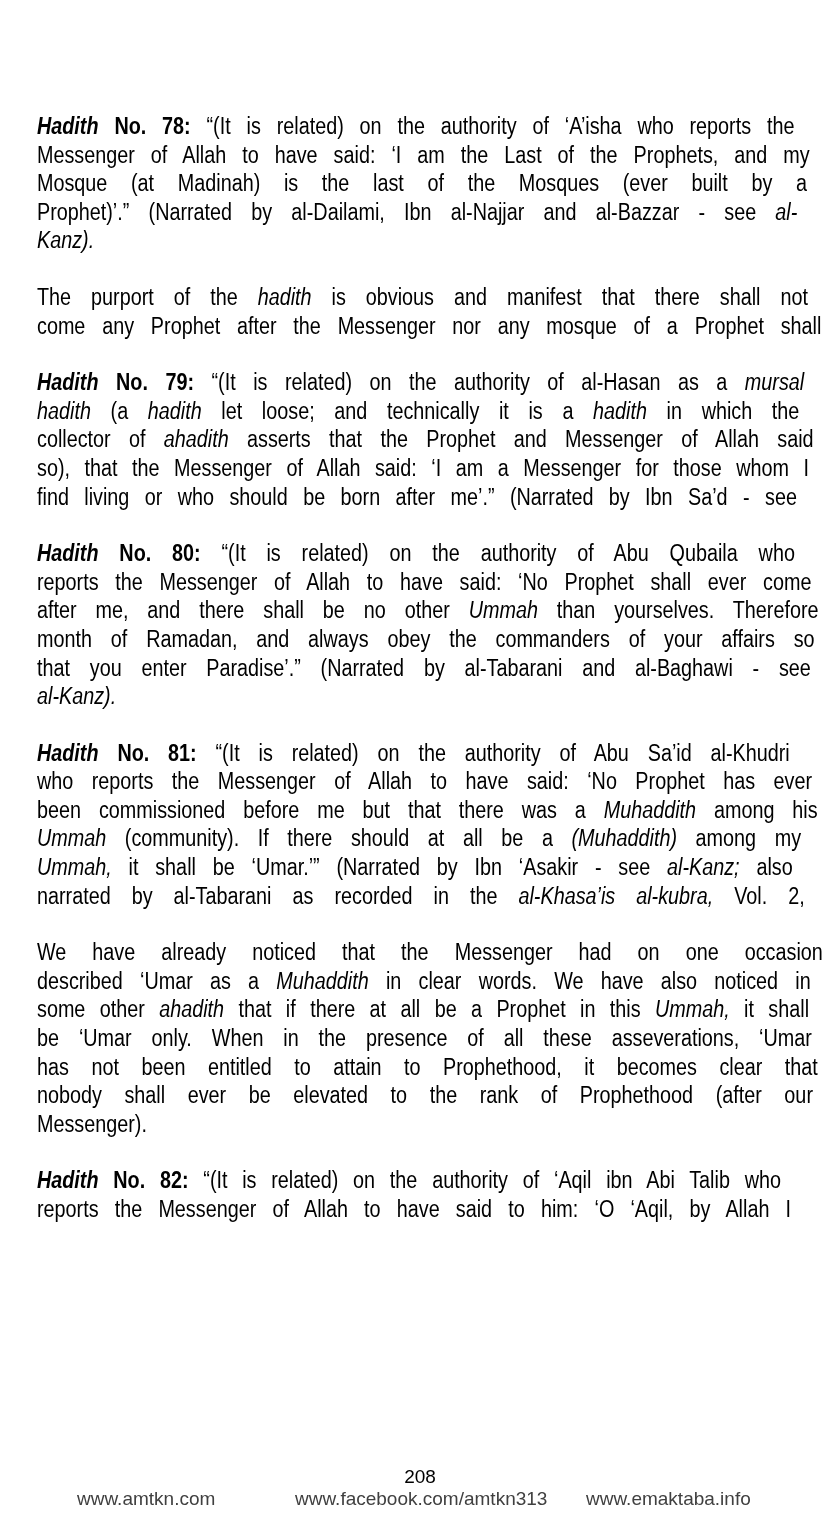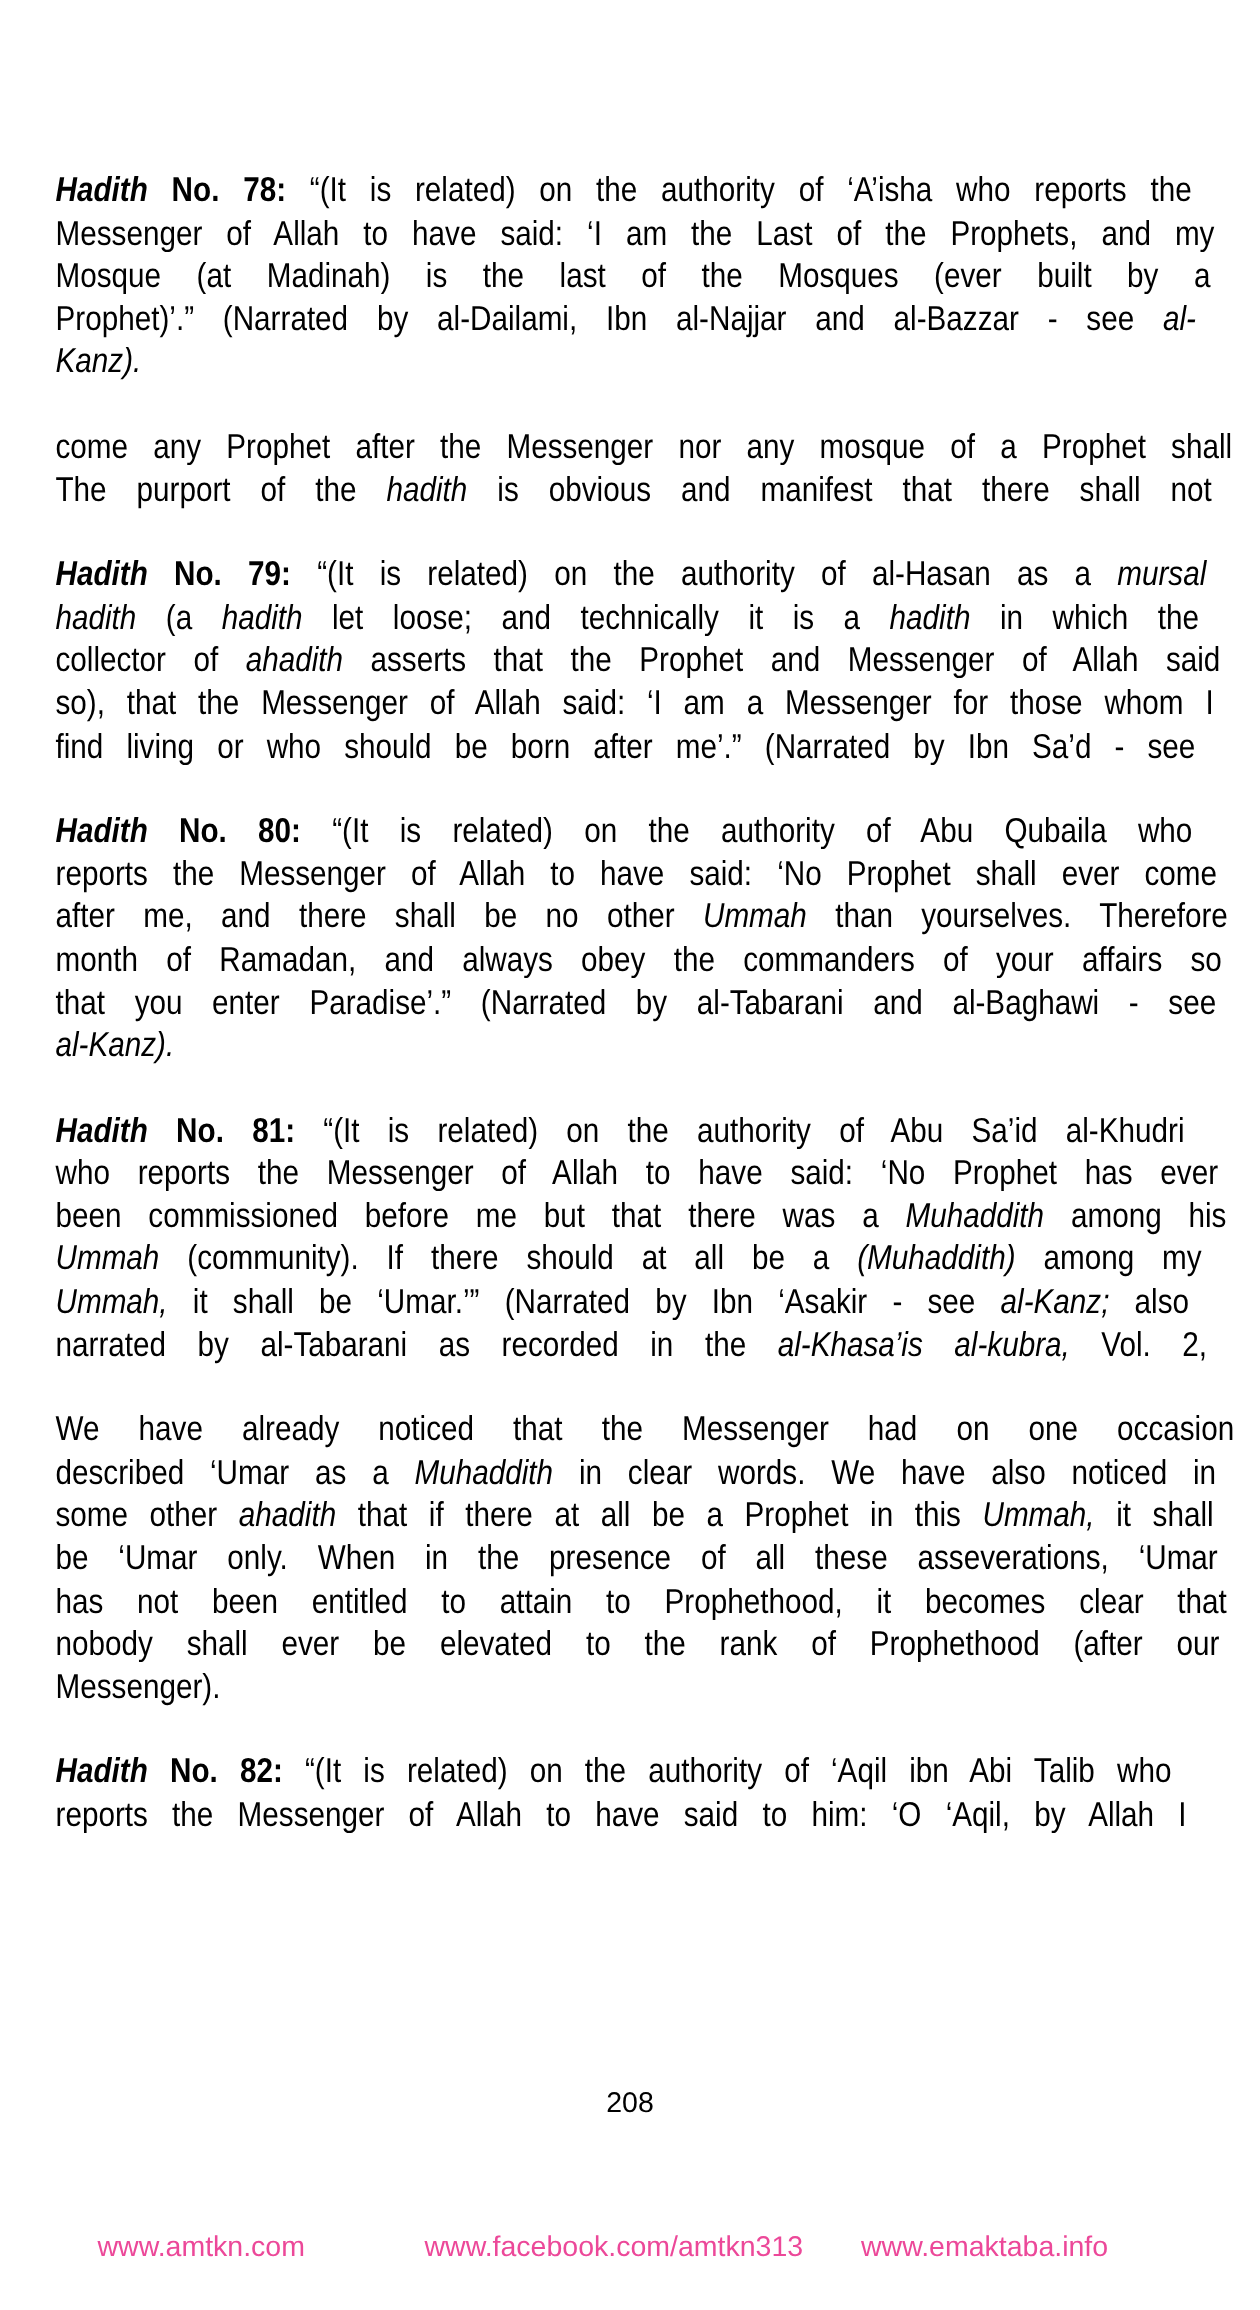--- a/index.html
+++ b/index.html
@@ -48,52 +48,53 @@
     }
     .footer {
       position: absolute;
       left: 0;
       width: 840px;
       font-family: "Liberation Sans", sans-serif;
       font-size: 19px;
       color: #000;
     }
     .page-number {
-      top: 1392px;
+      top: 1466px;
       text-align: center;
     }
     .footer-links {
       top: 1488px;
       height: 26px;
     }
     .footer-link {
       position: absolute;
       top: 0;
       white-space: nowrap;
-      color: #ec4899;
+      color: #404040;
       text-decoration: none;
+      margin-left: 12px;
     }
     .footer-link.l1 { left: 65px; }
     .footer-link.l2 { left: 283px; }
     .footer-link.l3 { left: 574px; }
   </style>
 </head>
 <body>
 
 <main class="page-body" id="page-body">
     <section class="para">
       <div class="line"><span class="line-inner" style="word-spacing: 12.0267px; transform: scaleX(0.86);"><span class="lbl">Hadith</span> <span class="num">No. 78:</span><span> “(It is related) on the authority of ‘A’isha who reports the</span></span></div>
       <div class="line"><span class="line-inner" style="word-spacing: 12.2101px; transform: scaleX(0.86);"><span>Messenger of Allah to have said: ‘I am the Last of the Prophets, and my</span></span></div>
       <div class="line"><span class="line-inner" style="word-spacing: 21.1292px; transform: scaleX(0.86);"><span>Mosque (at Madinah) is the last of the Mosques (ever built by a</span></span></div>
       <div class="line"><span class="line-inner" style="word-spacing: 15.9316px; transform: scaleX(0.86);"><span>Prophet)’.” (Narrated by al-Dailami, Ibn al-Najjar and al-Bazzar - see </span><span class="it">al-</span></span></div>
       <div class="line"><span class="line-inner" style="transform: scaleX(0.86);"><span class="it">Kanz).</span></span></div>
     </section>
     <section class="para">
+      <div class="line"><span class="line-inner" style="word-spacing: 16.8441px; transform: scaleX(0.86);"><span>The purport of the </span><span class="it">hadith</span><span> is obvious and manifest that there shall not</span></span></div>
       <div class="line"><span class="line-inner" style="word-spacing: 13.1487px; transform: scaleX(0.86);"><span>come any Prophet after the Messenger nor any mosque of a Prophet shall</span></span></div>
-      <div class="line"><span class="line-inner" style="word-spacing: 16.8441px; transform: scaleX(0.86);"><span>The purport of the </span><span class="it">hadith</span><span> is obvious and manifest that there shall not</span></span></div>
     </section>
     <section class="para">
       <div class="line"><span class="line-inner" style="word-spacing: 13.9486px; transform: scaleX(0.86);"><span class="lbl">Hadith</span> <span class="num">No. 79:</span><span> “(It is related) on the authority of al-Hasan as a </span><span class="it">mursal</span></span></div>
       <div class="line"><span class="line-inner" style="word-spacing: 16.4546px; transform: scaleX(0.86);"><span class="it">hadith</span><span> (a </span><span class="it">hadith</span><span> let loose; and technically it is a </span><span class="it">hadith</span><span> in which the</span></span></div>
       <div class="line"><span class="line-inner" style="word-spacing: 14.908px; transform: scaleX(0.86);"><span>collector of </span><span class="it">ahadith</span><span> asserts that the Prophet and Messenger of Allah said</span></span></div>
       <div class="line"><span class="line-inner" style="word-spacing: 10.5248px; transform: scaleX(0.86);"><span>so), that the Messenger of Allah said: ‘I am a Messenger for those whom I</span></span></div>
       <div class="line"><span class="line-inner" style="word-spacing: 11.5203px; transform: scaleX(0.86);"><span>find living or who should be born after me’.” (Narrated by Ibn Sa’d - see</span></span></div>
     </section>
     <section class="para">
       <div class="line"><span class="line-inner" style="word-spacing: 17.8284px; transform: scaleX(0.86);"><span class="lbl">Hadith</span> <span class="num">No. 80:</span><span> “(It is related) on the authority of Abu Qubaila who</span></span></div>

